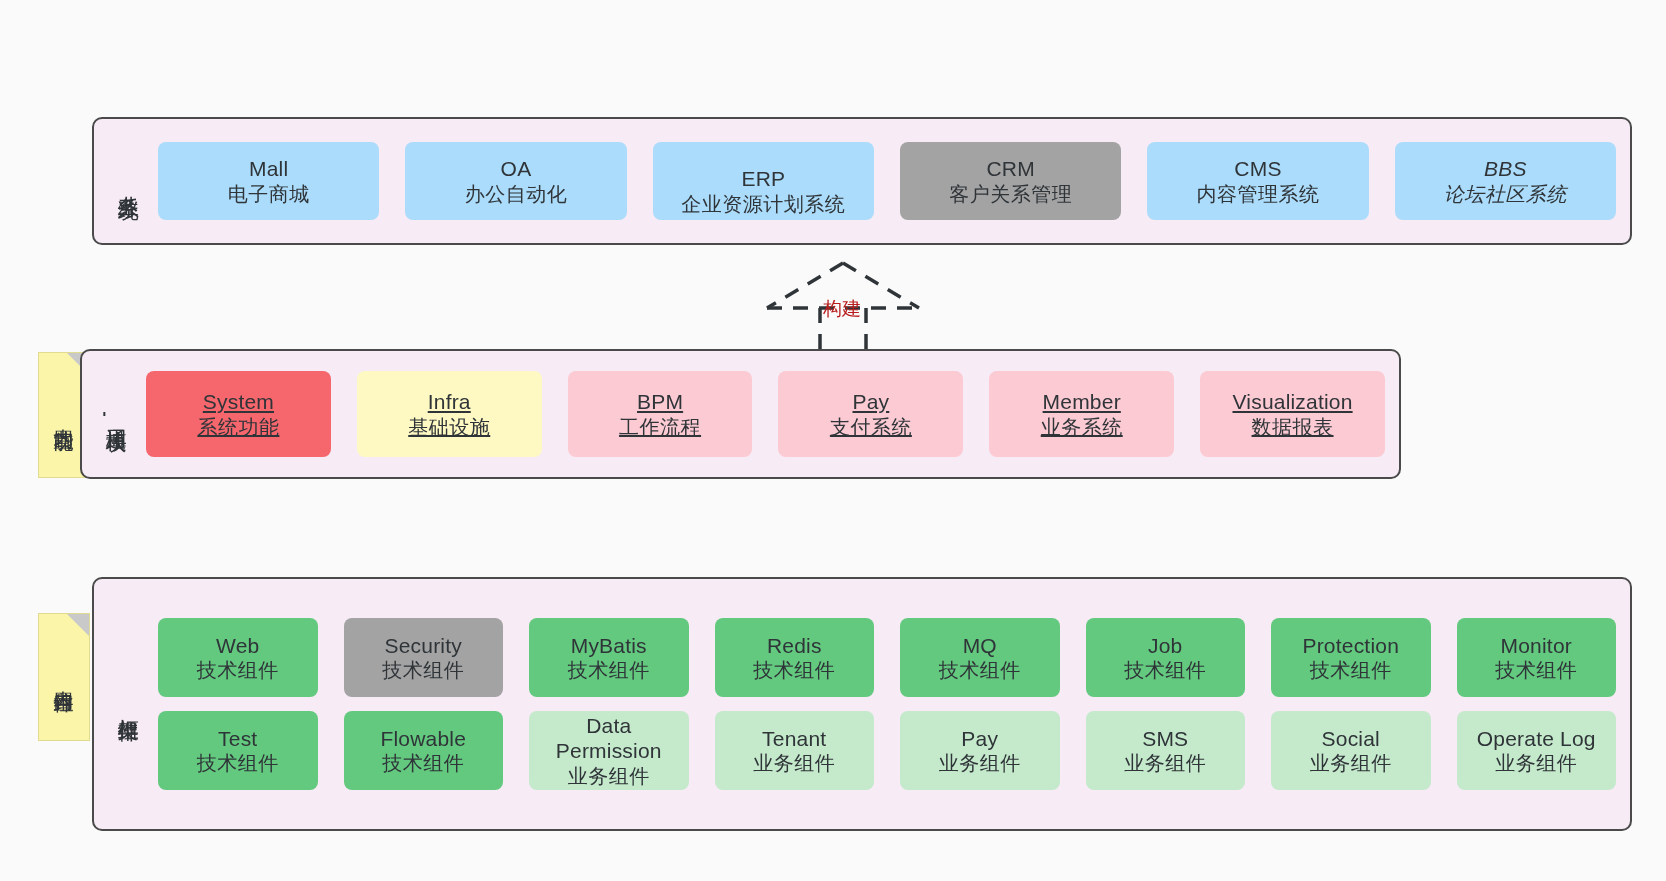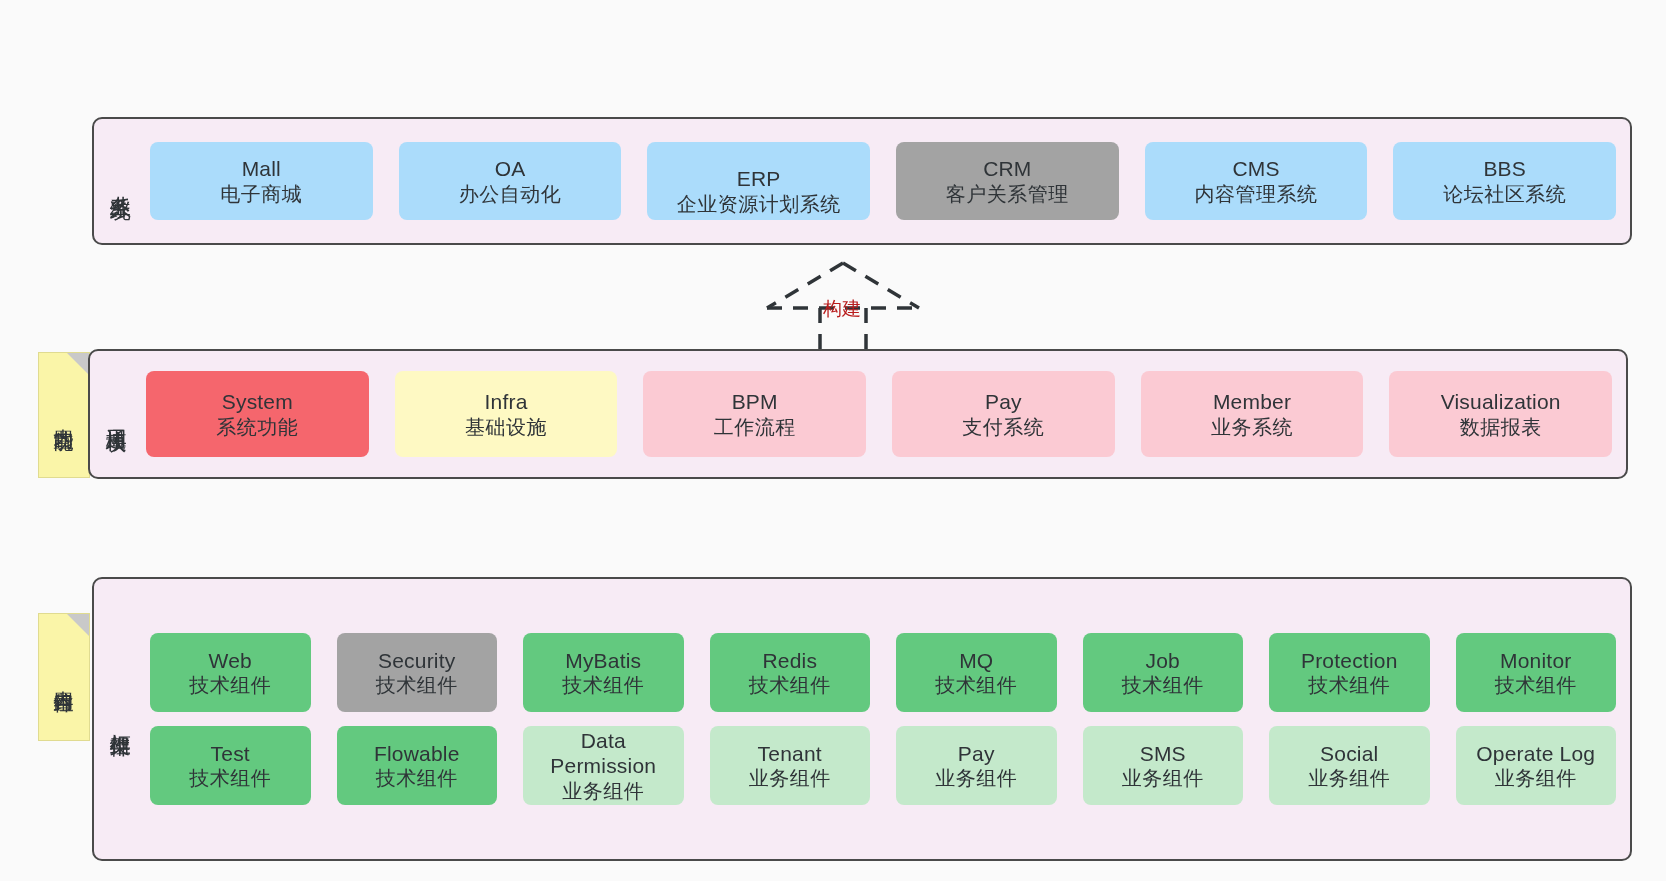--- a/index.html
+++ b/index.html
@@ -25,20 +25,21 @@
 
   
   .layer {
     position: absolute;
     background: #F7EBF5;
     border: 2px solid #4A4A4A;
     border-radius: 10px;
     box-sizing: border-box;
     display: flex;
     align-items: stretch;
+    padding-left: 8px;
   }
 
   .layer-title {
     width: 52px;
     flex: 0 0 52px;
     display: flex;
     align-items: center;
     justify-content: center;
     font-size: 21px;
     line-height: 1.08;
@@ -156,21 +157,21 @@
           <span class="n-cn">企业资源计划系统</span>
         </div>
         <div class="node" style="background: #a3a3a3;">
           <span class="n-en">CRM</span>
           <span class="n-cn">客户关系管理</span>
         </div>
         <div class="node" style="background: rgb(171, 220, 251);">
           <span class="n-en">CMS</span>
           <span class="n-cn">内容管理系统</span>
         </div>
-        <div class="node" style="background: rgb(171, 220, 251);">
+        <div class="node" style="background: rgb(171, 220, 251); font-style: italic;">
           <span class="n-en">BBS</span>
           <span class="n-cn">论坛社区系统</span>
         </div>
       </div>
     </div>
   </div>
 
   <div class="arrow-wrap" style="left:755px; top:258px;">
     <svg width="180" height="92" viewBox="0 0 180 92">
 
@@ -182,21 +183,21 @@
       <path d="M 111 50 L 111 92" fill="none" stroke="#2F3438" stroke-width="3.5" stroke-dasharray="15,11"></path>
     </svg>
     <span class="arrow-label" style="left:68px; top:38px;">构建</span>
   </div>
 
   <div class="sticky" style="left: 38px; top: 352px; height: 126px; background: rgb(250, 245, 168);">
     <span class="fold"></span>
     <span>内置功能</span>
   </div>
 
-  <div class="layer" id="layer-1" style="left: 88px; top: 349px; width: 1540px; height: 130px; background: rgb(247, 235, 245); border-color: rgb(74, 74, 74);">
+  <div class="layer" id="layer-1" style="left: 80px; top: 349px; width: 1321px; height: 130px; background: rgb(247, 235, 245); border-color: rgb(74, 74, 74); text-decoration: underline;">
     <div class="layer-title">通用模块</div>
     <div class="layer-body">
       <div class="row h2-row">
         <div class="node" style="background: rgb(245, 102, 109);">
           <span class="n-en">System</span>
           <span class="n-cn">系统功能</span>
         </div>
         <div class="node" style="background: #fef9c3;">
           <span class="n-en">Infra</span>
           <span class="n-cn">基础设施</span>
@@ -220,21 +221,21 @@
       </div>
     </div>
   </div>
 
 
   <div class="sticky" style="left: 38px; top: 613px; height: 128px; background: rgb(250, 245, 168);">
     <span class="fold"></span>
     <span>内置组件</span>
   </div>
 
-  <div class="layer" id="layer-2" style="left: 92px; top: 577px; width: 1540px; height: 284px; background: rgb(247, 235, 245); border-color: rgb(74, 74, 74);">
+  <div class="layer" id="layer-2" style="left: 92px; top: 577px; width: 1540px; height: 254px; background: rgb(247, 235, 245); border-color: rgb(74, 74, 74);">
     <div class="layer-title">框架组件</div>
     <div class="layer-body">
 
       <div class="row h3-row">
         <div class="node" style="background: rgb(99, 201, 127);">
           <span class="n-en">Web</span>
           <span class="n-cn">技术组件</span>
         </div>
         <div class="node" style="background: #a3a3a3; text-align: right;">
           <span class="n-en">Security</span>

